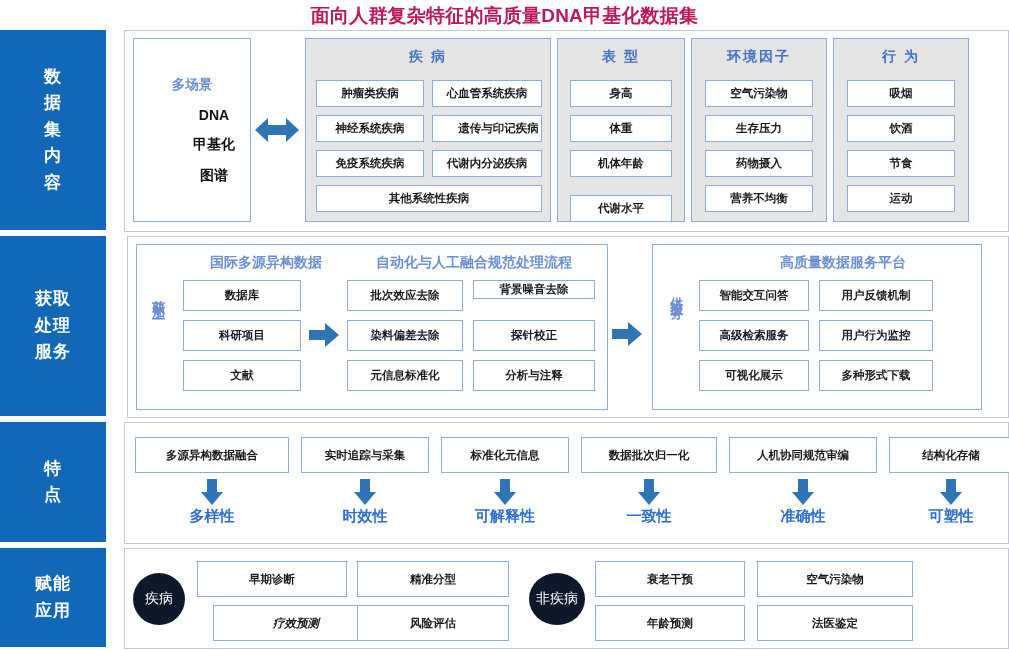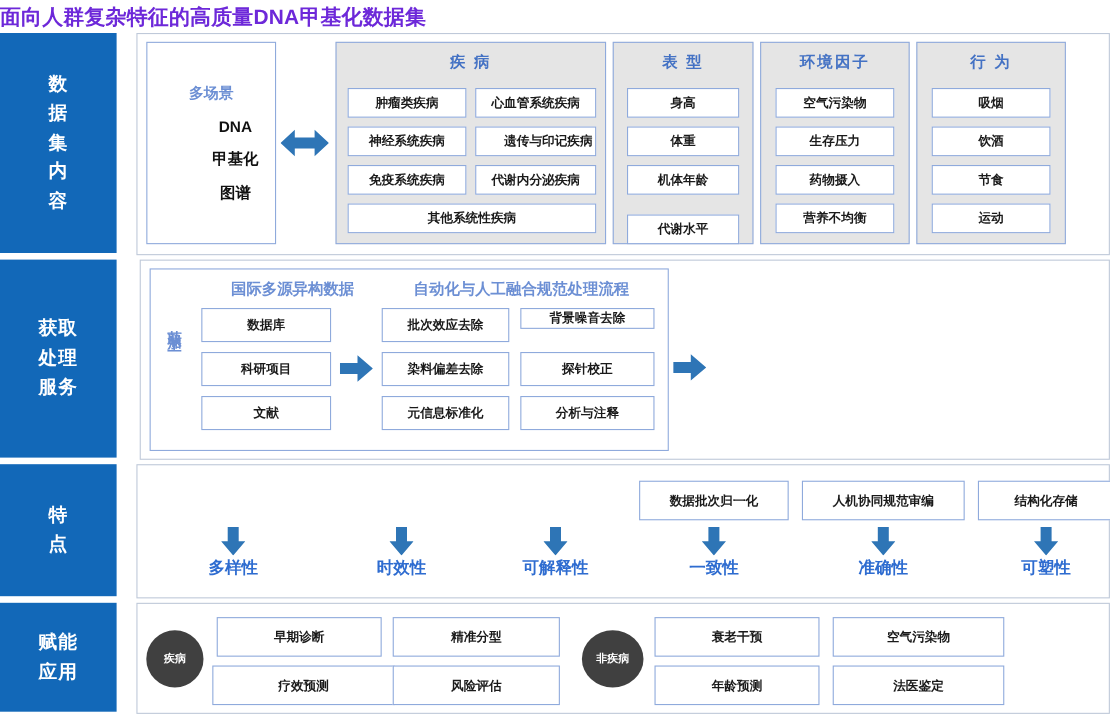--- a/index.html
+++ b/index.html
@@ -8,22 +8,22 @@
     background:#ffffff;
     font-family:"Liberation Sans","DejaVu Sans",sans-serif;
     overflow:hidden;
     position:relative;
   }
   .page{position:relative;width:1009px;height:651px;}
 
   
   .title{
     position:absolute;left:0;top:3px;width:1009px;
-    text-align:left;
-    font-size:19px;font-weight:bold;color:#6d28d9;
+    text-align:center;
+    font-size:19px;font-weight:bold;color:#be185d;
     letter-spacing:0.2px;
     white-space:nowrap;
   }
 
   
   .row{position:absolute;display:flex;align-items:stretch;}
   .sidebar{
     background:#1268B8;color:#fff;
     display:flex;flex-direction:column;align-items:center;justify-content:center;
     font-weight:bold;font-size:17px;
@@ -94,23 +94,23 @@
   #sec3 .panel{height:120px;}
   .s3-box{position:absolute;top:14px;height:36px;}
   .s3-arrow{position:absolute;top:56px;width:22px;height:26px;}
   .s3-lbl{position:absolute;top:84px;text-align:center;font-size:15px;font-weight:bold;color:#2E6CD0;white-space:nowrap;}
 
   
   #sec4{left:0;top:548px;width:1009px;height:99px;}
   #sec4 .sidebar{height:99px;}
   #sec4 .panel{height:99px;}
   .ellipse{
-    position:absolute;border-radius:50%;background:#404040;
+    position:absolute;border-radius:50%;background:#0f172a;
     display:flex;align-items:center;justify-content:center;
-    color:#fff;font-size:10px;font-weight:bold;white-space:nowrap;
+    color:#fff;font-size:14px;font-weight:normal;white-space:nowrap;
   }
   .s4-box{position:absolute;height:36px;}
 
   svg{display:block;}
 </style>
 </head>
 <body>
 
 <div class="page">
 
@@ -209,31 +209,47 @@
         <div class="bx" style="position:absolute;left:336px;top:75px;width:122px;height:31px;">探针校正</div>
         <div class="bx" style="position:absolute;left:336px;top:115px;width:122px;height:31px;">分析与注释</div>
       </div>
 
       <div class="s2-arrow" style="position:absolute;left:484px;top:84px;">
         <svg width="30" height="26" viewBox="0 0 30 26">
           <polygon points="0,8 16,8 16,1 30,13 16,25 16,18 0,18" fill="#2E75B6"></polygon>
         </svg>
       </div>
 
+      <div class="s2-right">
+        <div class="sec-title" style="position:absolute;left:60px;top:9px;width:260px;">高质量数据服务平台</div>
+
+        <div class="vtext" style="left:16px;top:42px;">供给服务</div>
+
+        <div class="bx" style="position:absolute;left:46px;top:35px;width:110px;height:31px;">智能交互问答</div>
+        <div class="bx" style="position:absolute;left:46px;top:75px;width:110px;height:31px;">高级检索服务</div>
+        <div class="bx" style="position:absolute;left:46px;top:115px;width:110px;height:31px;">可视化展示</div>
+
+        <div class="bx" style="position:absolute;left:166px;top:35px;width:114px;height:31px;">用户反馈机制</div>
+        <div class="bx" style="position:absolute;left:166px;top:75px;width:114px;height:31px;">用户行为监控</div>
+        <div class="bx" style="position:absolute;left:166px;top:115px;width:114px;height:31px;">多种形式下载</div>
+      </div>
 
     </div>
   </div>
 
   <div class="row" id="sec3">
     <div class="sidebar">
       <span>特</span>
       <span>点</span>
     </div>
     <div class="panel">
 
+      <div class="bx s3-box" style="left:10px;width:154px;">多源异构数据融合</div>
+      <div class="bx s3-box" style="left:176px;width:128px;">实时追踪与采集</div>
+      <div class="bx s3-box" style="left:316px;width:128px;">标准化元信息</div>
       <div class="bx s3-box" style="left:456px;width:136px;">数据批次归一化</div>
       <div class="bx s3-box" style="left:604px;width:148px;">人机协同规范审编</div>
       <div class="bx s3-box" style="left:764px;width:124px;">结构化存储</div>
 
       <div class="s3-arrow" style="left:76px;">
           <svg width="22" height="26" viewBox="0 0 22 26">
             <polygon points="6,0 16,0 16,13 22,13 11,26 0,13 6,13" fill="#2E75B6"></polygon>
           </svg>
         </div>
       <div class="s3-arrow" style="left:229px;">
@@ -275,21 +291,21 @@
   <div class="row" id="sec4">
     <div class="sidebar">
       <span>赋能</span>
       <span>应用</span>
     </div>
     <div class="panel">
 
       <div class="ellipse" style="left:8px;top:24px;width:52px;height:52px;">疾病</div>
       <div class="bx s4-box" style="left:72px;top:12px;width:150px;">早期诊断</div>
       <div class="bx s4-box" style="left:232px;top:12px;width:152px;">精准分型</div>
-      <div class="bx s4-box" style="left:68px;top:56px;width:166px;">疗效预测</div>
+      <div class="bx s4-box" style="left:88px;top:56px;width:166px;font-style:italic;">疗效预测</div>
       <div class="bx s4-box" style="left:232px;top:56px;width:152px;">风险评估</div>
 
       <div class="ellipse" style="left:404px;top:24px;width:56px;height:52px;">非疾病</div>
       <div class="bx s4-box" style="left:470px;top:12px;width:150px;">衰老干预</div>
       <div class="bx s4-box" style="left:632px;top:12px;width:156px;">空气污染物</div>
       <div class="bx s4-box" style="left:470px;top:56px;width:150px;">年龄预测</div>
       <div class="bx s4-box" style="left:632px;top:56px;width:156px;">法医鉴定</div>
 
     </div>
   </div>

